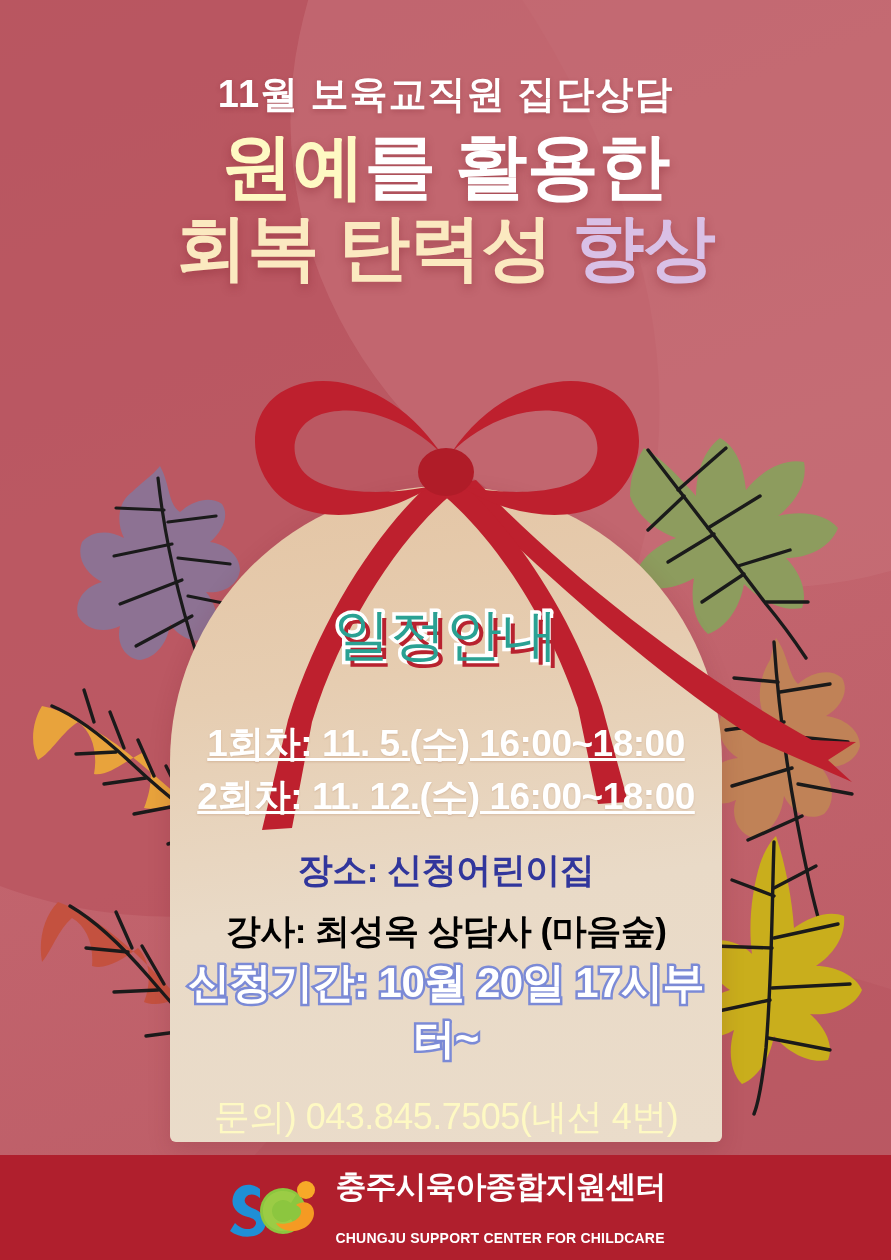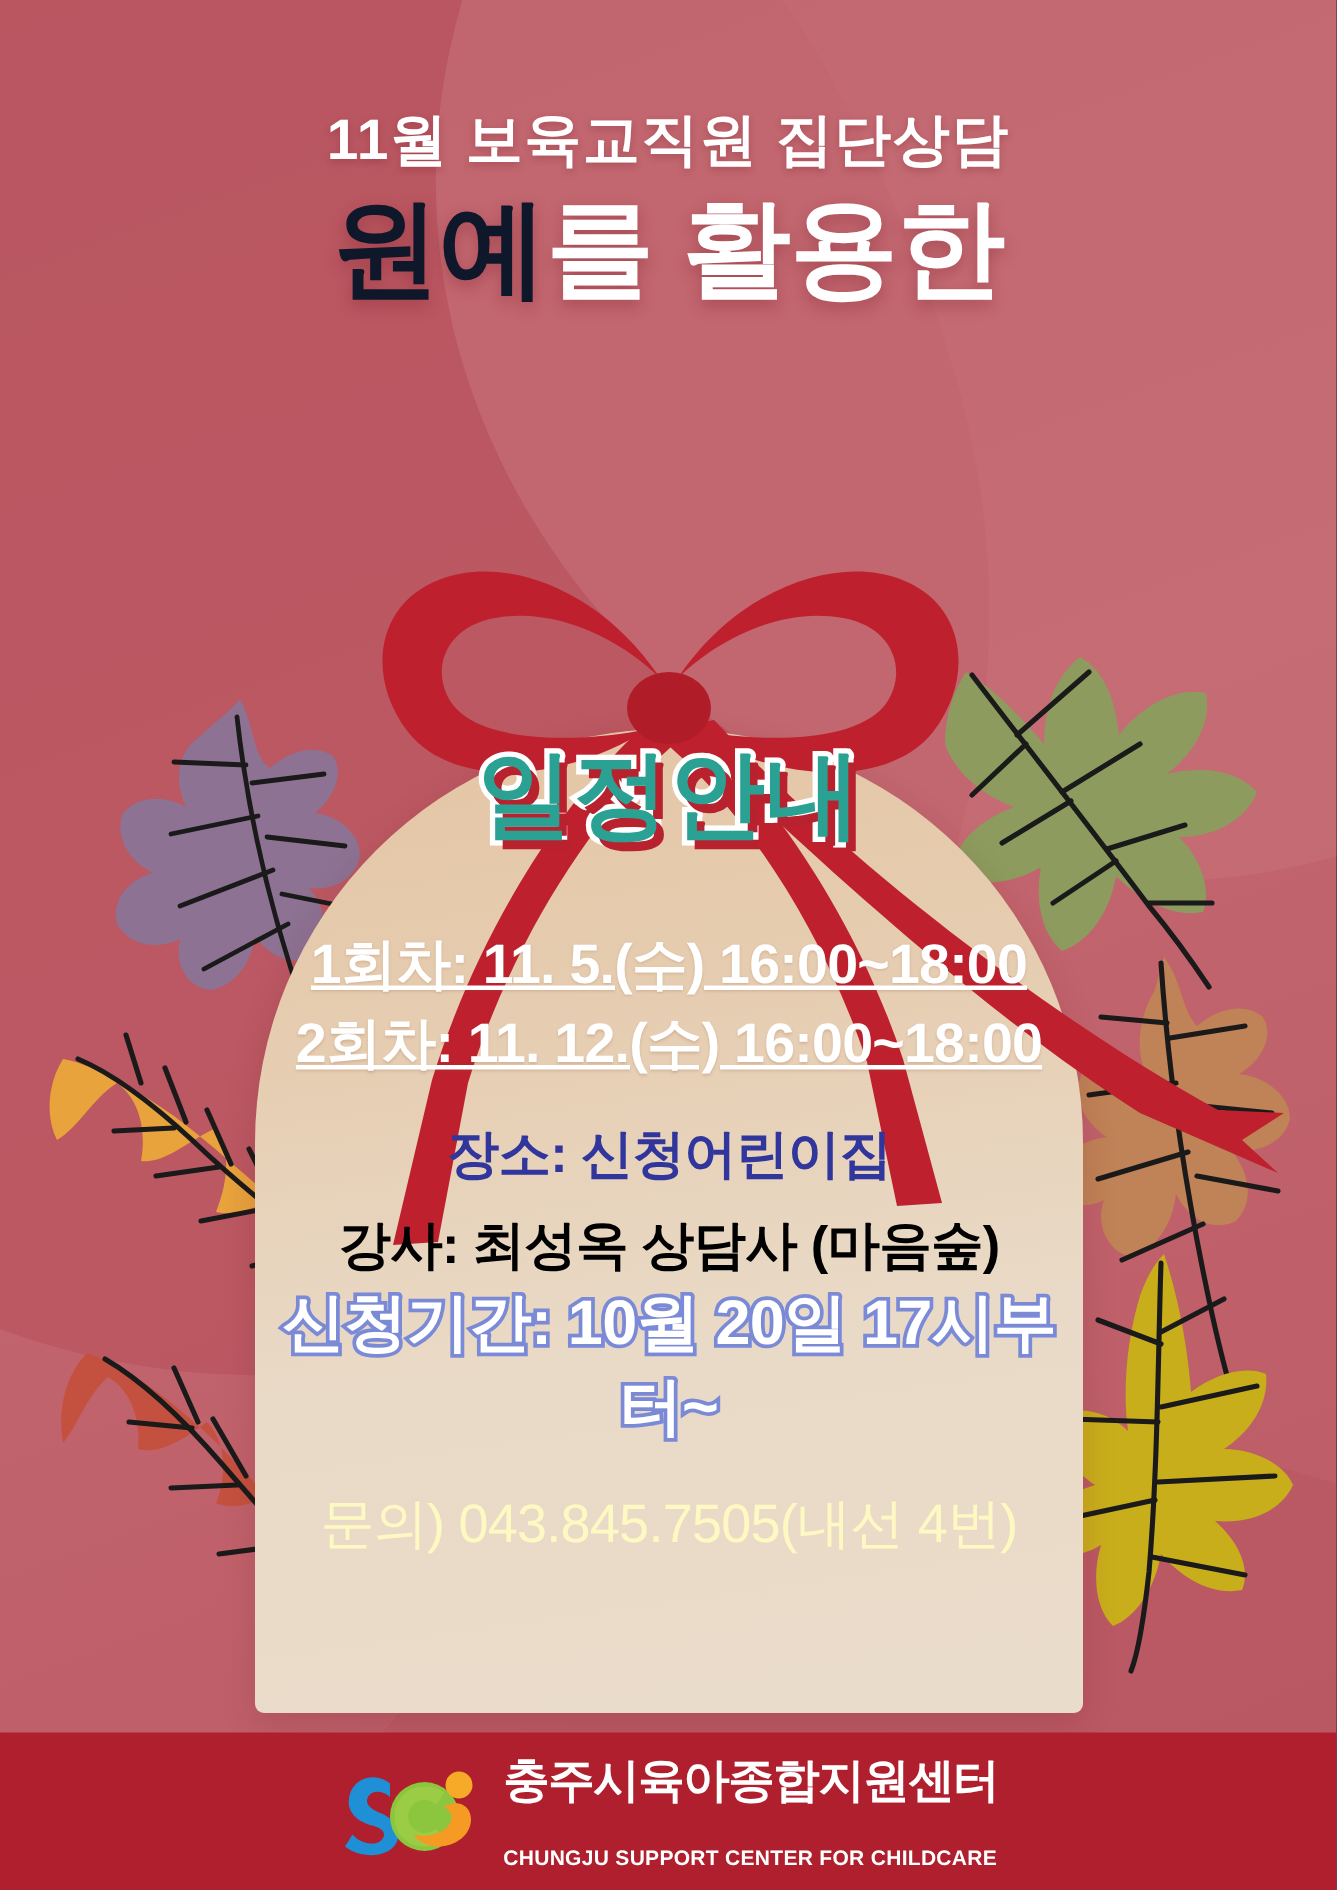--- a/index.html
+++ b/index.html
@@ -68,21 +68,21 @@
   }
   .title-line {
     font-size: 72px;
     font-weight: 800;
     line-height: 1.18;
     letter-spacing: -0.5px;
     margin-top: 8px;
     text-shadow: 0 4px 10px rgba(120,25,38,.35);
   }
   .title-line.second { margin-top: -4px; }
-  .t-green  { color: #0f172a; }
+  .t-green  { color: #fef9c3; }
   .t-white  { color: #ffffff; }
   .t-cream  { color: #fbe9c0; }
   .t-lilac  { color: #d9c0e6; }
 
   
   .leaf {
     position: absolute;
     z-index: 4;
   }
   .leaf svg { display: block; overflow: visible; }
@@ -113,22 +113,23 @@
   .card-content {
     position: absolute;
     left: 170px;
     top: 486px;
     width: 552px;
     height: 656px;
     z-index: 10;
     text-align: center;
   }
   .schedule-heading {
-    font-size: 64px;
-    font-weight: 700;
+    margin-top: 112px;
+    font-size: 56px;
+    font-weight: 400;
     color: #2aa193;
     letter-spacing: 0px;
     -webkit-text-stroke: 7px #ffffff;
     paint-order: stroke fill;
     text-shadow: 5px 6px 0 #b8222f;
   }
   .session-line {
     font-size: 37px;
     font-weight: 700;
     color: #ffffff;
@@ -212,20 +213,23 @@
     <div class="bg-base"></div>
     <div class="swoosh-a"></div>
     <div class="swoosh-b"></div>
     <div class="swoosh-c"></div>
   </div>
 
   <div class="header">
     <div class="subtitle">11월 보육교직원 집단상담</div>
     <div class="title-line">
       <span class="t-green">원예</span><span class="t-white">를 활용한</span>
+    </div>
+    <div class="title-line second">
+      <span class="t-cream">회복 탄력성</span><span class="t-lilac">&nbsp;</span><span class="t-lilac">향상</span>
     </div>
   </div>
 
   <div class="leaf" style="left:42px; top:452px;">
     <svg width="240" height="290" viewBox="0 0 240 290">
       <path d="M118 14 C128 32 126 52 138 60 C152 48 168 44 180 52 C188 64 180 80 168 90
                C184 92 198 104 198 118 C196 134 180 142 164 140 C176 154 178 172 168 184
                C154 194 138 186 128 172 C126 190 114 206 98 208 C82 206 74 190 78 174
                C62 182 44 178 36 164 C32 148 44 134 60 130 C44 122 34 106 40 90
                C50 78 68 78 82 86 C74 70 76 50 90 40 C100 30 110 24 118 14 Z" fill="#8d7293"></path>

